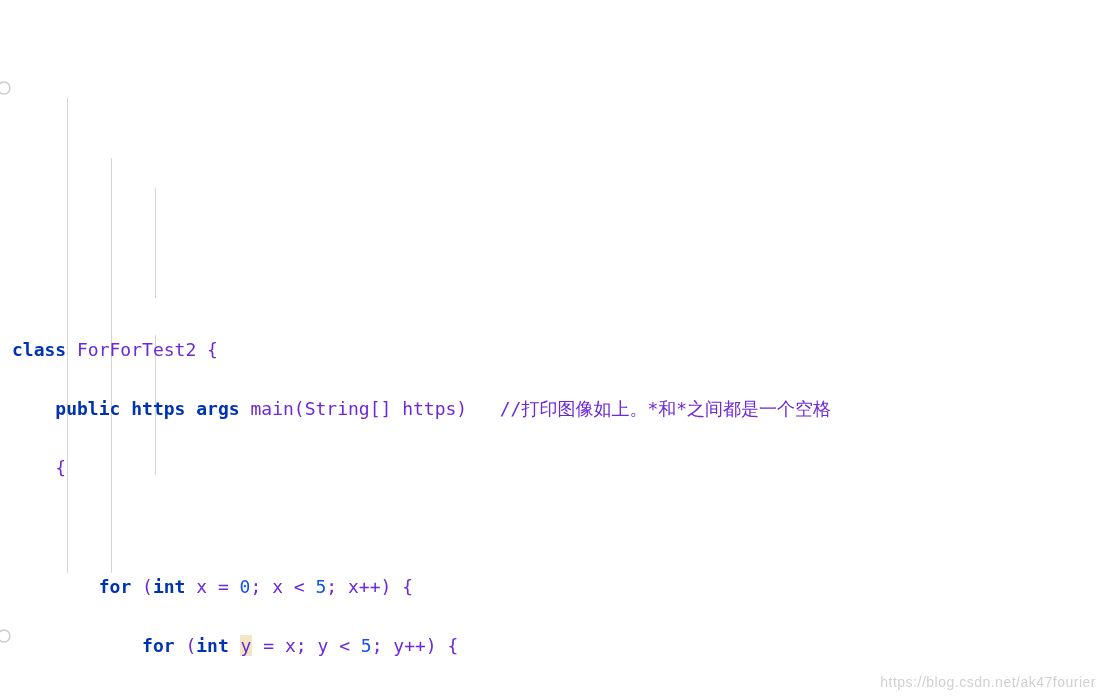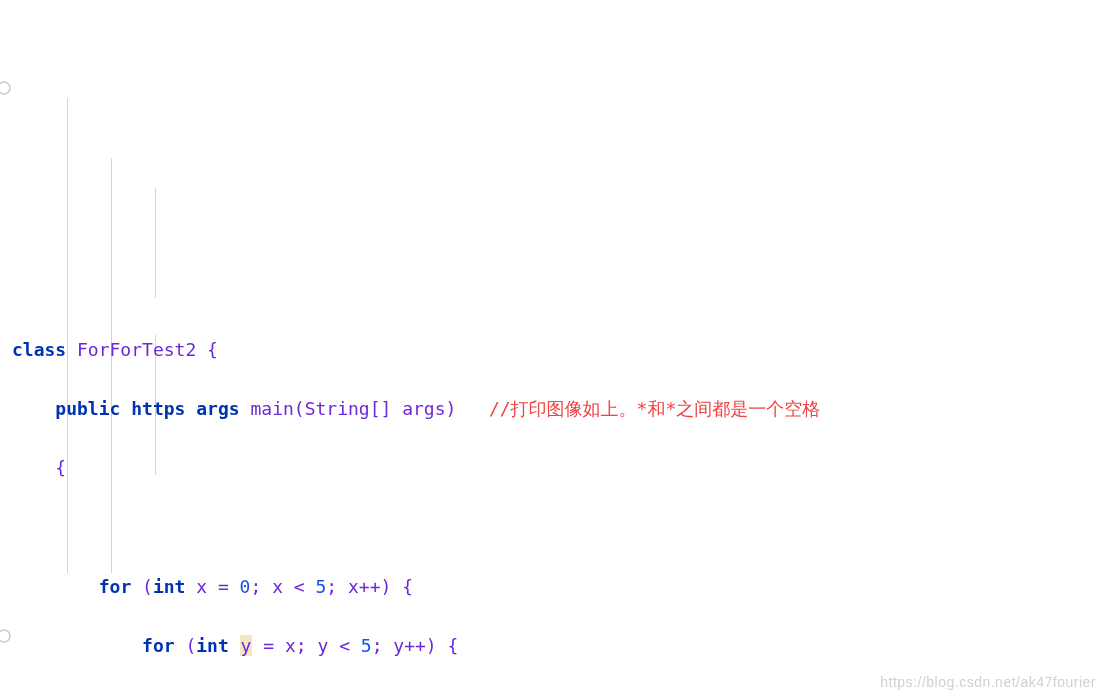--- a/index.html
+++ b/index.html
@@ -21,21 +21,21 @@
       padding: 8px 12px;
       white-space: pre;
       position: relative;
     }
     .line {
       display: block;
       min-height: 1.65em;
     }
     .kw { color: #0033b3; font-weight: bold; }
     .num { color: #1750eb; }
-    .comment { color: #ef4444; }
+    .comment { color: #6d28d9; }
     .plain { color: #6d28d9; }
     .var-highlight { background: #f2e7c4; padding: 0 1px; }
     .guide {
       position: absolute;
       width: 1px;
       background: #d4d4d4;
       z-index: 0;
     }
     .gutter-icon {
       position: absolute;
@@ -69,21 +69,21 @@
 
   <svg class="gutter-icon" style="top: 80px;" viewBox="0 0 16 16">
       <circle cx="8" cy="8" r="6" fill="none" stroke="#cccccc" stroke-width="1.5"></circle>
     </svg>
   <svg class="gutter-icon" style="top: 628px;" viewBox="0 0 16 16">
       <circle cx="8" cy="8" r="6" fill="none" stroke="#cccccc" stroke-width="1.5"></circle>
     </svg>
 
   <div class="code-content">
 <span class="line"><span class="kw">class</span><span class="plain"> ForForTest2 {</span></span>
-<span class="line"><span class="plain">    </span><span class="kw">public</span><span> </span><span class="kw">https</span><span> </span><span class="kw">args</span><span class="plain"> main(String[] args)   </span><span class="comment">//打印图像如上。*和*之间都是一个空格</span></span>
+<span class="line"><span class="plain">    </span><span class="kw">public</span><span> </span><span class="kw">https</span><span> </span><span class="kw">args</span><span class="plain"> main(String[] https)   </span><span class="comment">//打印图像如上。*和*之间都是一个空格</span></span>
 <span class="line"><span class="plain">    {</span></span>
 <span class="line"><span></span></span>
 <span class="line"><span class="plain">        </span><span class="kw">for</span><span class="plain"> (</span><span class="kw">int</span><span class="plain"> x = </span><span class="num">0</span><span class="plain">; x &lt; </span><span class="num">5</span><span class="plain">; x++) {</span></span>
 <span class="line"><span class="plain">            </span><span class="kw">for</span><span class="plain"> (</span><span class="kw">int</span><span> </span><span class="plain var-highlight">y</span><span class="plain"> = x; y &lt; </span><span class="num">5</span><span class="plain">; y++) {</span></span>
 <span class="line"><span></span></span>
 
 
 
 
 

